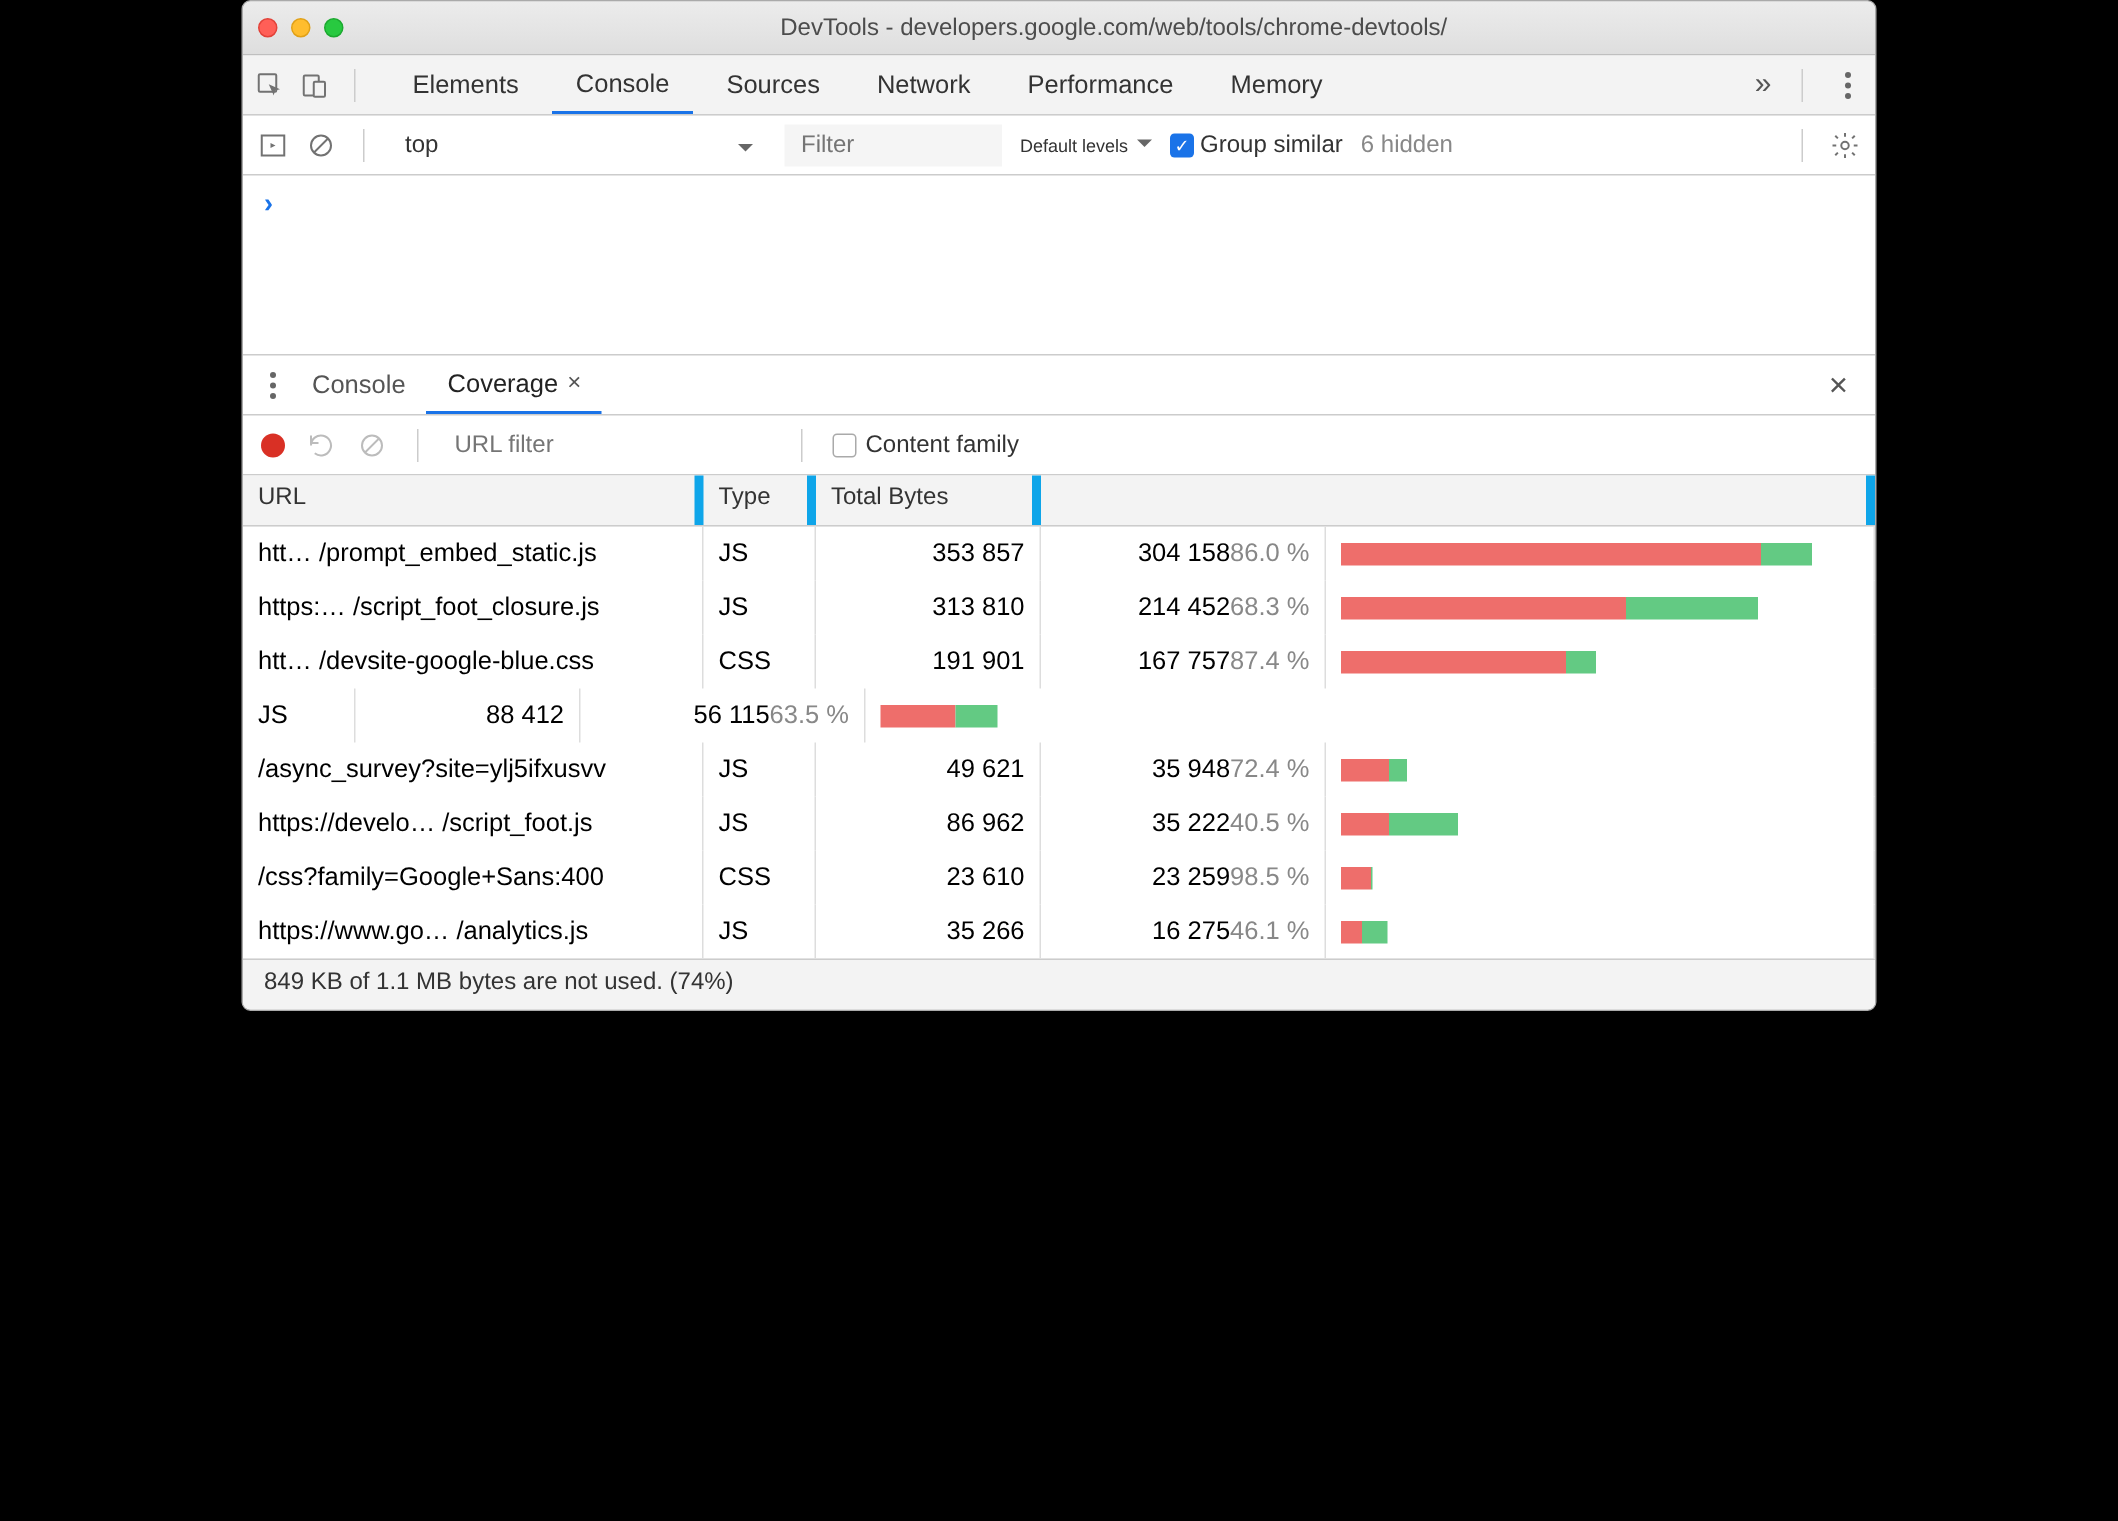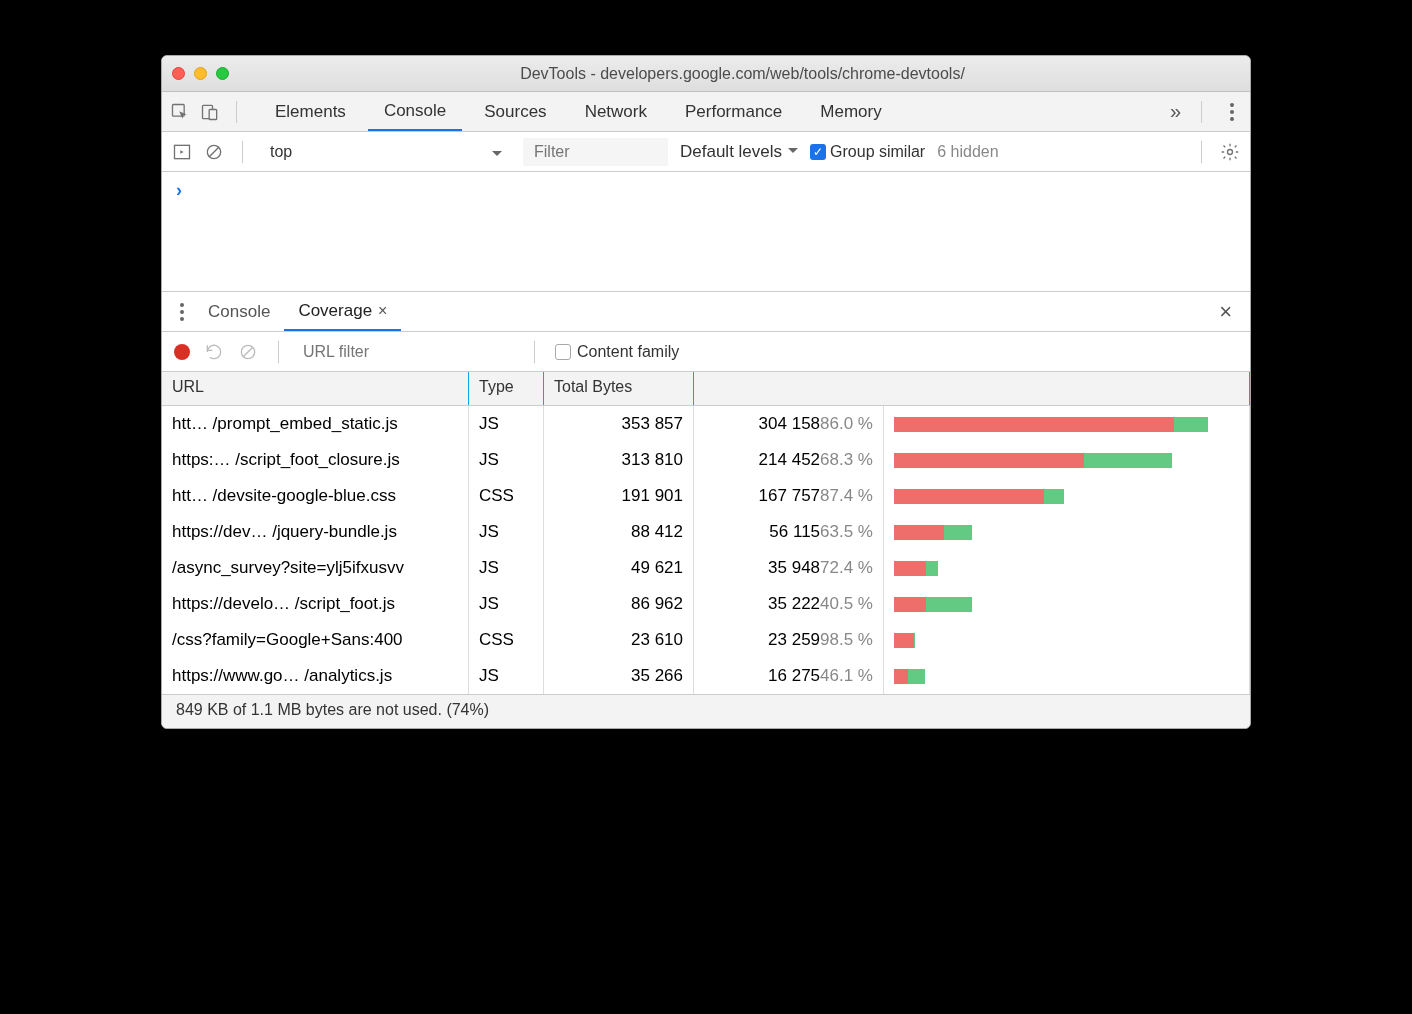--- a/index.html
+++ b/index.html
@@ -1,59 +1,59 @@
 <!DOCTYPE html>
 <html><head>
 <meta charset="utf-8">
 <style>
 * { box-sizing:border-box; margin:0; padding:0; font-family:-apple-system,"Helvetica Neue",Arial,sans-serif; }
 body { background:#000; width:1412px; height:1014px; display:flex; align-items:flex-start; justify-content:center; }
-.window { width:1090px; margin-top:55px; background:#fff; border-radius:6px; box-shadow:0 20px 50px rgba(0,0,0,.6); overflow:hidden; border:1px solid #aaa; }
+.window { width:1090px; background:#fff; border-radius:6px; box-shadow:0 20px 50px rgba(0,0,0,.6); overflow:hidden; border:1px solid #aaa; }
 .titlebar { height:36px; background:linear-gradient(#ececec,#dedede); border-bottom:1px solid #bfbfbf; display:flex; align-items:center; padding:0 10px; }
 .traffic { display:flex; gap:9px; align-items:center; margin-right:16px; }
 .tlight { width:13px; height:13px; border-radius:50%; }
 .red{background:#ff5f57;border:.5px solid #e24239}
 .yellow{background:#ffbd2e;border:.5px solid #e1a117}
 .green{background:#28c940;border:.5px solid #1ba92f}
 .title-text{ flex:1; text-align:center; font-size:16px; color:#4c4c4c; }
 
 .tabbar { height:40px; border-bottom:1px solid #ccc; background:#f3f3f3; display:flex; align-items:center; padding:0 8px; gap:6px; color:#5f6266; }
 .tb-left{display:flex;align-items:center;gap:10px;margin-right:10px}
 .vsep{width:1px;height:22px;background:#ccc;margin:0 6px}
 .tab{font-size:17px;padding:8px 16px;cursor:pointer;color:#333}
 .tab.active{color:#333;border-bottom:2px solid #1a73e8;margin-bottom:-1px}
 .tb-right{margin-left:auto;display:flex;align-items:center;gap:14px}
 .kebab{width:4px;height:4px;border-radius:50%;background:#666;box-shadow:0 -7px 0 #666,0 7px 0 #666;margin:0 8px}
 
 .filters { height:40px; border-bottom:1px solid #ccc; display:flex; align-items:center; padding:0 10px; gap:12px; color:#333; }
 .ctx-select{border:1px solid transparent;padding:3px 30px 3px 8px;font-size:16px;color:#333;position:relative;width:250px}
 .ctx-select:after{content:"";position:absolute;right:8px;top:11px;border:5px solid transparent;border-top-color:#666}
 .filter-input{border:1px solid transparent;background:#f5f5f5;font-size:16px;padding:4px 10px;color:#888;width:145px}
-.levels{color:#333;font-size:17px;display:flex;align-items:center;gap:6px}
+.levels{color:#333;font-size:12px;display:flex;align-items:center;gap:6px}
 .tri-down{width:0;height:0;border:5px solid transparent;border-top-color:#666;display:inline-block;margin-top:3px}
 .chk{width:16px;height:16px;background:#1a73e8;border-radius:3px;display:inline-flex;align-items:center;justify-content:center;color:#fff;font-size:12px;margin-right:4px}
 .hidden-count{color:#888;font-size:16px}
 
 .console-body{height:120px;border-bottom:1px solid #ccc;padding:8px 14px}
 .prompt{color:#1a73e8;font-weight:bold;font-size:18px}
 
 .drawer-tabs{height:40px;border-bottom:1px solid #ccc;display:flex;align-items:center;padding:0 10px;color:#333}
 .dtab{font-size:17px;padding:8px 14px;color:#555;display:flex;align-items:center;gap:6px}
 .dtab.active{color:#222;border-bottom:2px solid #1a73e8;margin-bottom:-1px}
 .close-x{font-size:16px;color:#555;cursor:pointer}
 .drawer-close{margin-left:auto;font-size:22px;color:#555;padding:0 8px;cursor:pointer}
 
 .cov-toolbar{height:40px;border-bottom:1px solid #ccc;display:flex;align-items:center;padding:0 12px;gap:14px}
 .record-btn{width:16px;height:16px;border-radius:50%;background:#d93025;cursor:pointer}
 .url-filter-input{border:none;font-size:16px;color:#888;flex:0 0 200px;padding:4px}
 .cov-chk{width:16px;height:16px;border:1px solid #aaa;border-radius:3px;display:inline-block;margin-right:6px}
 .cov-label{font-size:16px;color:#333}
 
 .grid-head{display:flex;height:34px;background:#f3f3f3;border-bottom:1px solid #ccc;font-size:16px;color:#333}
-.grid-head .col{border-right:1px solid #0ea5e9;padding:6px 10px}
+.grid-head .col{border-right:6px solid #0ea5e9;padding:6px 10px}
 .col-url{width:307px}
 .col-type{width:75px}
 .col-total{width:150px}
 .col-unused{width:190px}
 .col-bar{flex:1}
 
 .row{display:flex;height:36px;align-items:center;font-size:17px;border-bottom:0;justify-content:space-between;}
 .row .col{border-right:1px solid #ddd;padding:4px 10px;height:100%;display:flex;align-items:center}
 .row .col-total{justify-content:flex-end;font-variant-numeric:tabular-nums}
 .row .col-unused{justify-content:flex-end;font-variant-numeric:tabular-nums}
@@ -212,21 +212,20 @@
           <span class="pct">87.4 %</span>
         </div>
         <div class="col col-bar">
           <div class="bar">
             <div class="bar-red" style="width:150px"></div>
             <div class="bar-green" style="width:20px"></div>
           </div>
         </div>
       </div>
       <div class="row">
-        <div class="col col-url">https://dev… /jquery-bundle.js</div>
         <div class="col col-type">JS</div>
         <div class="col col-total">88 412</div>
         <div class="col col-unused">
           <span>56 115</span>
           <span class="pct">63.5 %</span>
         </div>
         <div class="col col-bar">
           <div class="bar">
             <div class="bar-red" style="width:50px"></div>
             <div class="bar-green" style="width:28px"></div>

